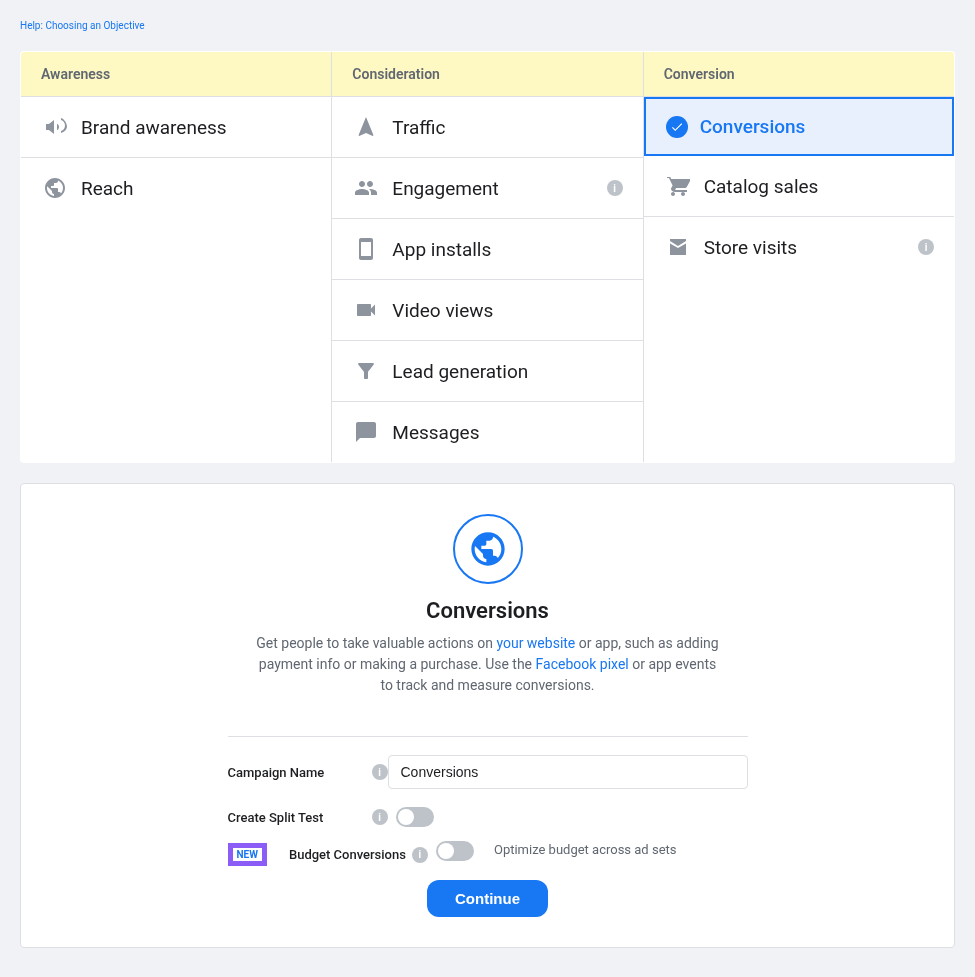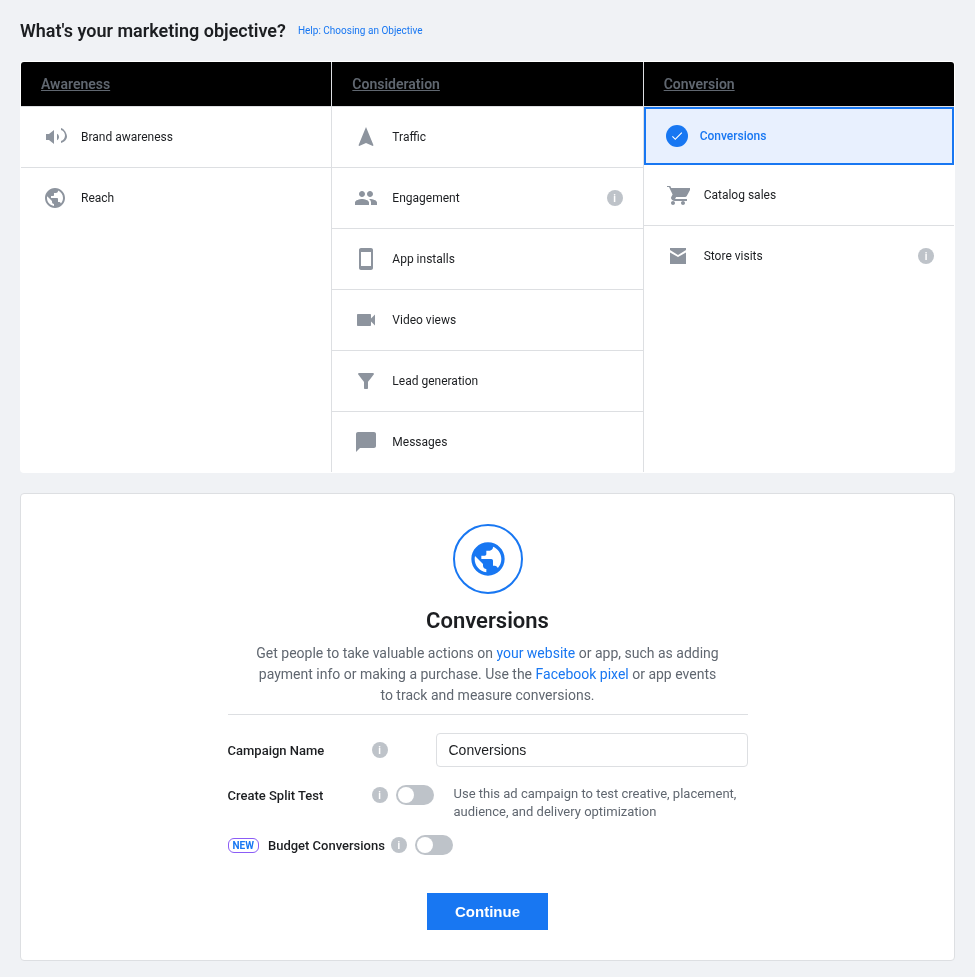--- a/index.html
+++ b/index.html
@@ -41,22 +41,21 @@
       border-radius: 4px;
       overflow: hidden;
     }
     .objective-table th {
       padding: 14px 20px;
       text-align: left;
       font-weight: 600;
       font-size: 14px;
       color: #606770;
       border-bottom: 1px solid #dddfe2;
-      background: #000000;
-      text-decoration: underline;
+      background: #fef9c3;
     }
     .objective-table th:not(:last-child) {
       border-right: 1px solid #dddfe2;
     }
     .objective-table td {
       padding: 0;
       vertical-align: top;
       border-right: 1px solid #dddfe2;
     }
     .objective-table td:last-child {
@@ -76,21 +75,21 @@
       position: relative;
     }
     .obj-item:last-child {
       border-bottom: none;
     }
     .obj-item.selected {
       background: #e8f0fe;
       border: 2px solid #1877f2;
     }
     .obj-item-label {
-      font-size: 12px;
+      font-size: 19px;
       color: #1c1e21;
     }
     .obj-item.selected .obj-item-label {
       color: #1877f2;
       font-weight: 500;
     }
     .obj-icon {
       width: 28px;
       height: 28px;
       display: flex;
@@ -166,37 +165,36 @@
       font-weight: 600;
       color: #1c1e21;
       margin-bottom: 10px;
     }
     .conversions-desc {
       font-size: 14px;
       color: #606770;
       text-align: center;
       max-width: 470px;
       line-height: 1.5;
-      margin-bottom: 8px;
+      margin-bottom: 40px;
     }
     .conversions-desc a {
       color: #1877f2;
       text-decoration: none;
     }
     .form-section {
       width: 100%;
       max-width: 520px;
     }
     .form-row {
       display: flex;
       align-items: center;
       margin-bottom: 18px;
       border-top: 1px solid #dddfe2;
       padding-top: 18px;
-      gap: 48px;
     }
     .form-label {
       font-size: 13px;
       font-weight: 500;
       color: #1c1e21;
       min-width: 160px;
       display: flex;
       align-items: center;
       gap: 6px;
     }
@@ -249,44 +247,43 @@
     .toggle-desc {
       font-size: 13px;
       color: #606770;
       flex: 1;
       line-height: 1.4;
     }
     .new-badge {
       font-size: 10px;
       font-weight: bold;
       color: #1877f2;
-      border: 1px solid #8b5cf6;
-      border-radius: 6px;
+      border: 5px solid #8b5cf6;
+      border-radius: 0;
       padding: 1px 4px;
-      margin-right: 3px;
+      margin-right: 16px;
     }
     .continue-btn {
       background: #1877f2;
       color: #fff;
       border: none;
-      border-radius: 0;
+      border-radius: 12px;
       padding: 10px 28px;
       font-size: 15px;
       font-weight: 600;
       cursor: pointer;
-      margin-top: 24px;
+      margin-top: 0;
     }
   </style>
 </head>
 <body>
 
 <div class="page-wrapper">
 
   <div class="page-title-row">
-    <span class="page-title">What's your marketing objective?</span>
     <a class="help-link" href="#">Help: Choosing an Objective</a>
   </div>
 
   <table class="objective-table">
     <thead>
       <tr>
         <th class="col-awareness">Awareness</th>
         <th class="col-consideration">Consideration</th>
         <th class="col-conversion">Conversion</th>
       </tr>
@@ -438,32 +435,32 @@
       </div>
 
       <div class="toggle-row">
         <div class="toggle-label-area">
           <span>Create Split Test</span>
           <div class="info-icon">
               <span>i</span>
             </div>
         </div>
         <div class="toggle-switch"></div>
-        <span class="toggle-desc">Use this ad campaign to test creative, placement, audience, and delivery optimization</span>
       </div>
 
       <div class="toggle-row">
         <div class="toggle-label-area">
           <span class="new-badge">NEW</span>
           <span>Budget Conversions</span>
           <div class="info-icon">
               <span>i</span>
             </div>
         </div>
         <div class="toggle-switch"></div>
+        <span class="toggle-desc">Optimize budget across ad sets</span>
       </div>
 
       <div style="display:flex; justify-content:center; margin-top:12px;">
         <button class="continue-btn">Continue</button>
       </div>
     </div>
   </div>
 </div>
 
 </body></html>

